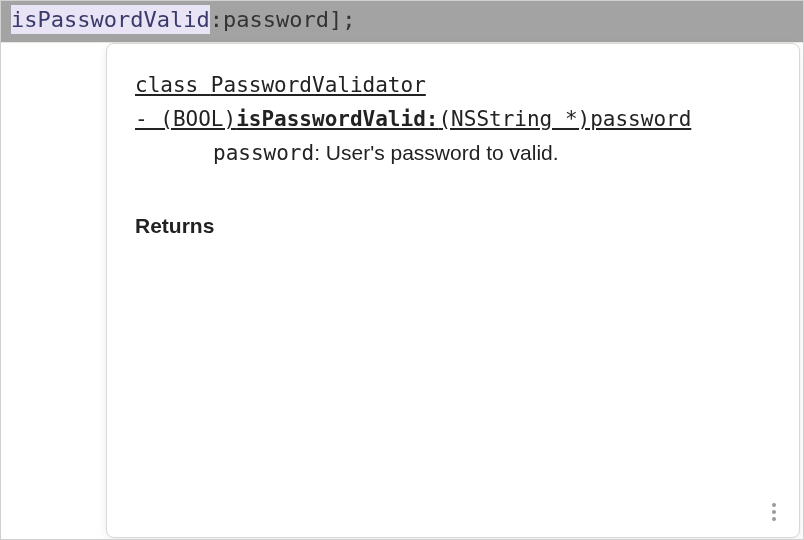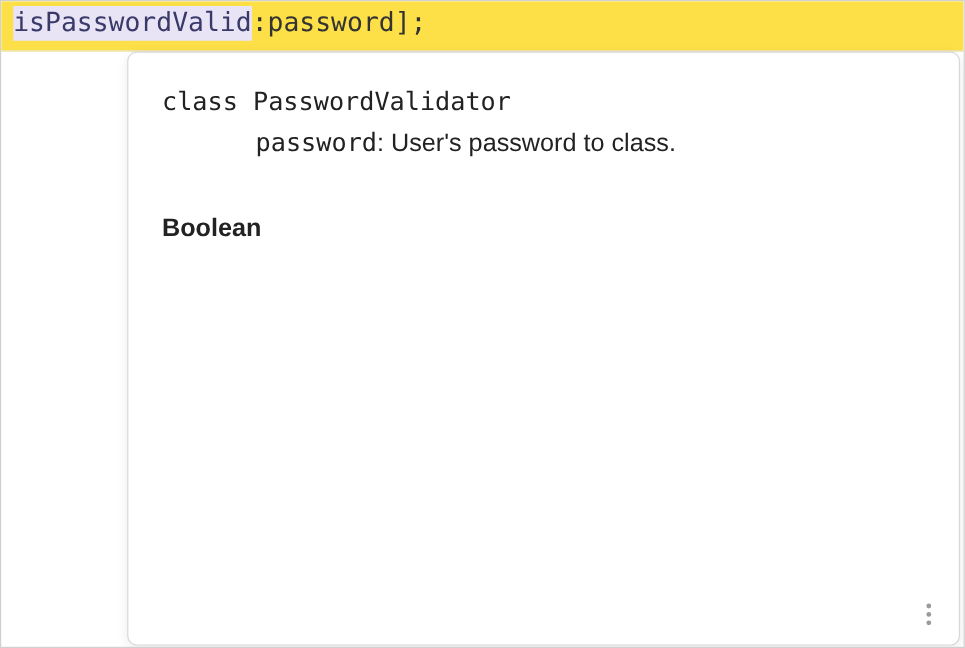--- a/index.html
+++ b/index.html
@@ -10,21 +10,21 @@
     body {
       width: 804px;
       height: 540px;
       background: #fff;
       font-family: -apple-system, BlinkMacSystemFont, "Segoe UI", Helvetica, Arial, sans-serif;
       border: 1px solid #d0d0d0;
       position: relative;
       overflow: hidden;
     }
     .code-line {
-      background: #fde047;
+      background: #a3a3a3;
       padding: 6px 10px 8px 10px;
       font-family: "SF Mono", Menlo, Monaco, Consolas, monospace;
       font-size: 22px;
       color: #333;
       border-bottom: 1px solid #e8e8e0;
       height: 42px;
     }
     .code-method-highlight {
       background: #e8e3f5;
       color: #3a3a6a;
@@ -43,20 +43,21 @@
       border: 1px solid #d8d8d8;
       border-radius: 8px;
       box-shadow: 0 2px 10px rgba(0,0,0,0.08);
       padding: 26px 28px 20px 28px;
       font-size: 21px;
       color: #222;
       line-height: 1.5;
     }
     .doc-row {
       font-family: "SF Mono", Menlo, Monaco, Consolas, monospace;
+      text-decoration: underline;
     }
     .doc-class {
       margin-bottom: 2px;
     }
     .doc-signature {
       margin-bottom: 2px;
     }
     .doc-signature .bold {
       font-weight: 700;
     }
@@ -107,25 +108,28 @@
 <body>
 
 <div class="code-line">
   <span class="code-method-highlight">isPasswordValid</span><span class="code-rest">:password];</span>
 </div>
 
 <div class="doc-popup">
   <div class="doc-row doc-class">
     <span>class </span><span>PasswordValidator</span>
   </div>
+  <div class="doc-row doc-signature">
+    <span>- (BOOL)</span><span class="bold">isPasswordValid:</span><span>(NSString *)password</span>
+  </div>
 
   <div class="param-line">
-    <span class="param-name">password</span><span>: </span><span>User's password to class.</span>
+    <span class="param-name">password</span><span>: </span><span>User's password to valid.</span>
   </div>
 
-  <div class="section-title">Boolean</div>
+  <div class="section-title">Returns</div>
 
   <div class="more-icon">
     <span></span>
       <span></span>
       <span></span>
   </div>
 </div>
 
 </body></html>

